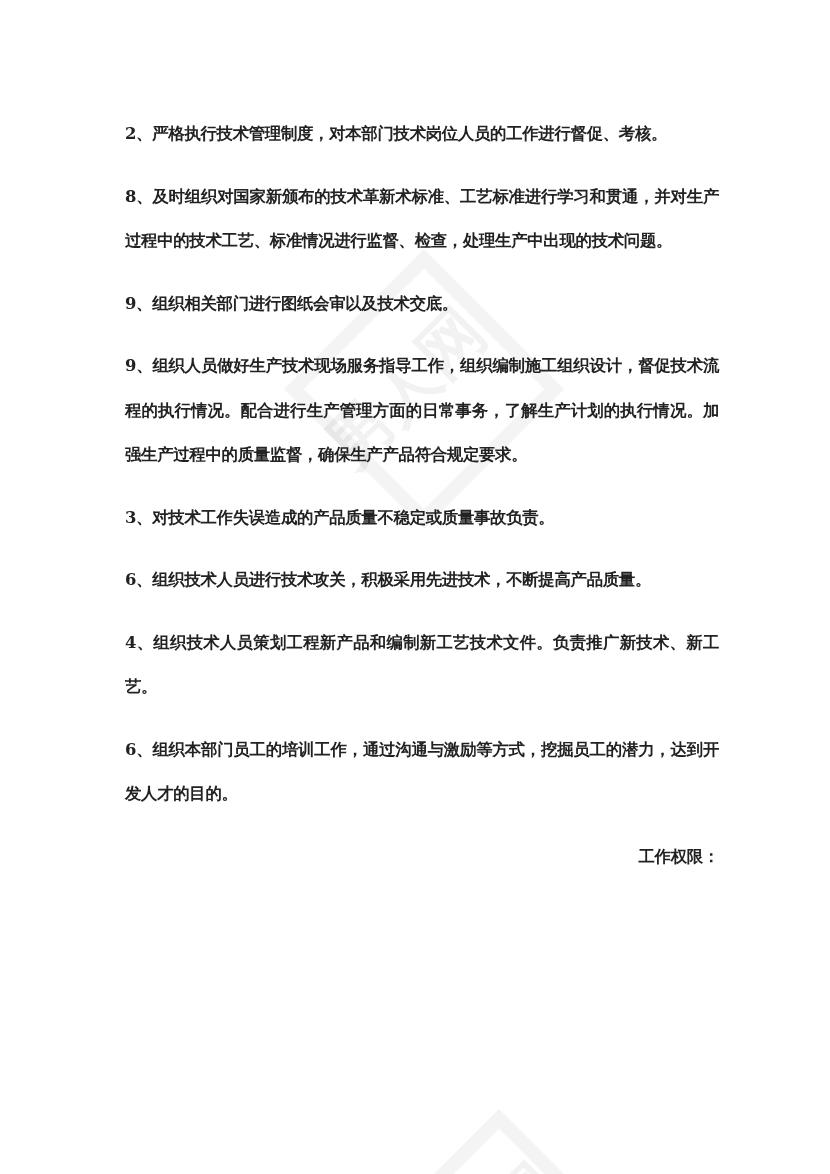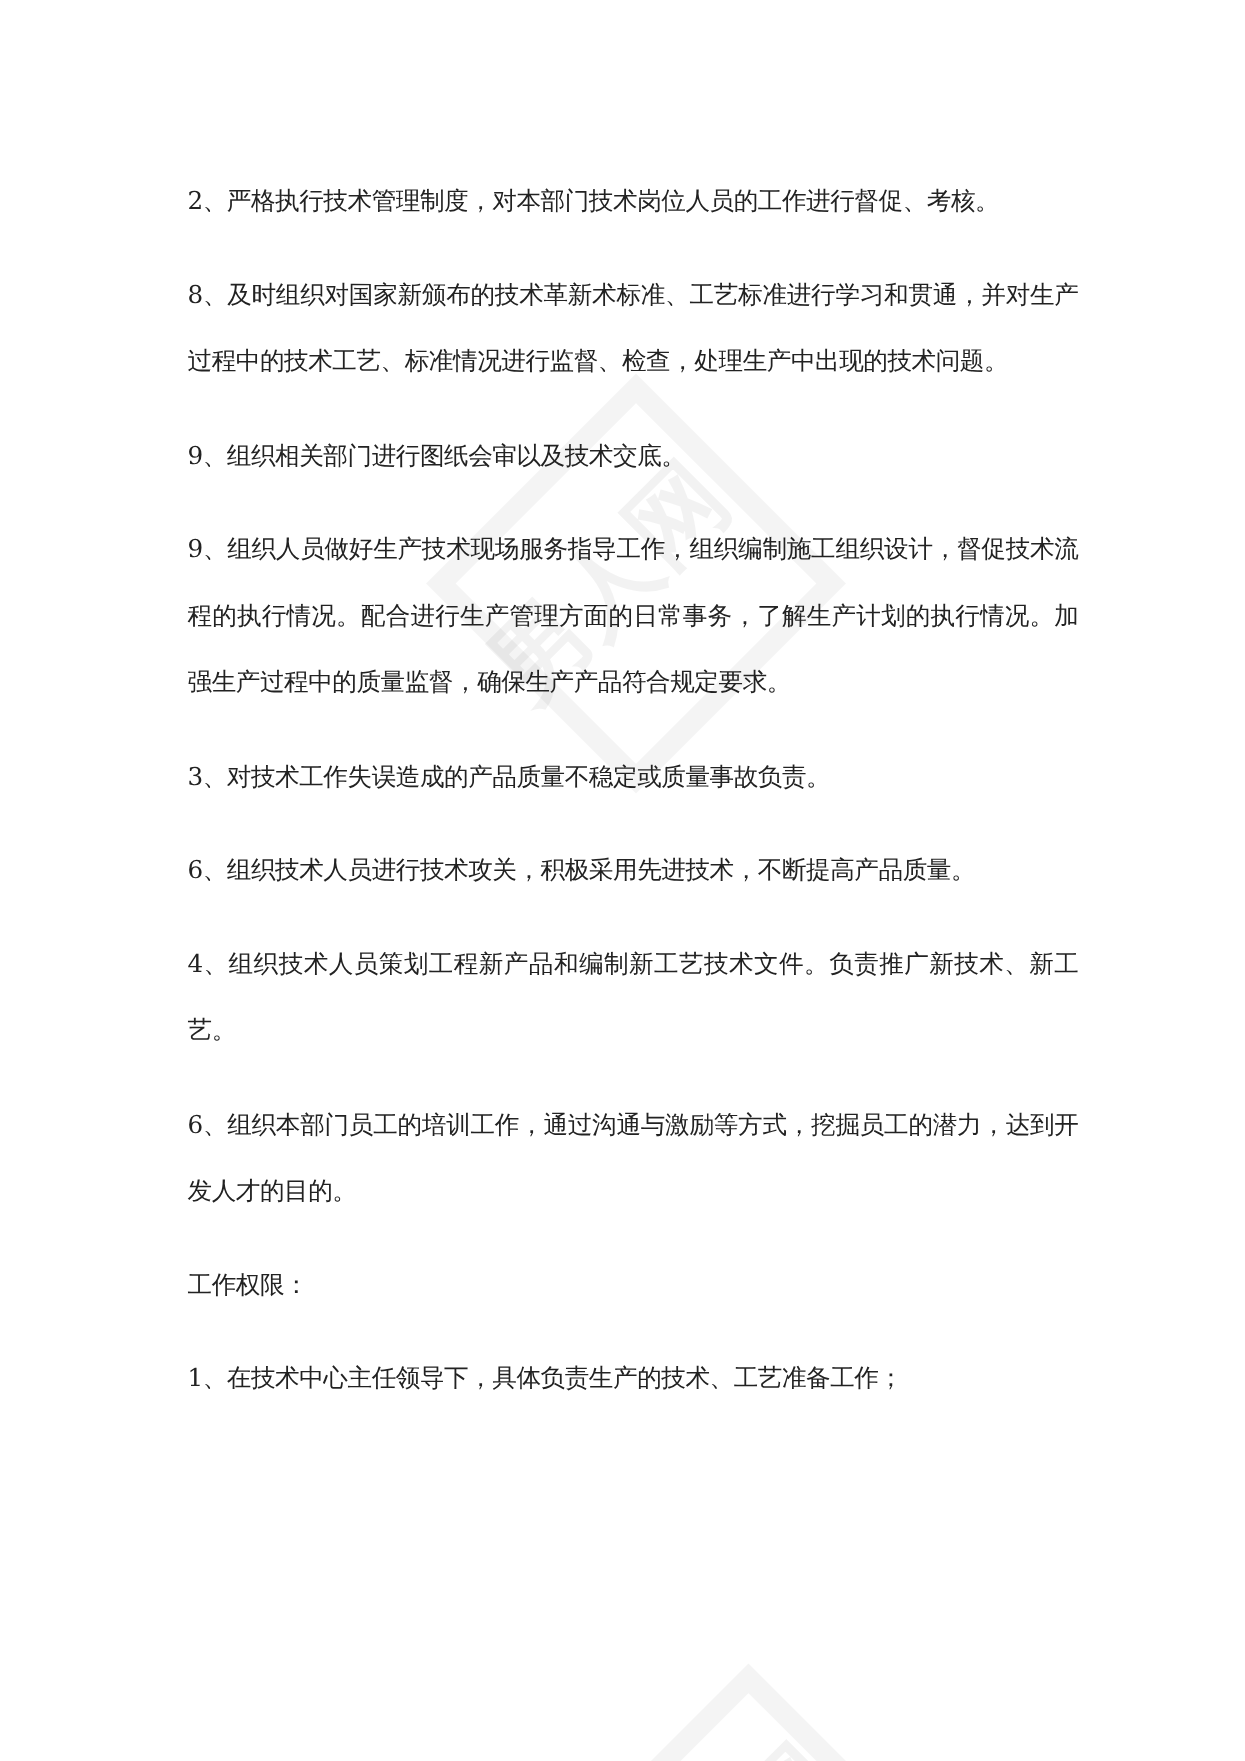--- a/index.html
+++ b/index.html
@@ -1,21 +1,21 @@
 <!DOCTYPE html>
 <html><head>
 <meta charset="utf-8">
 <style>
   html, body { margin: 0; padding: 0; background: #ffffff; }
   body { width: 830px; height: 1174px; position: relative; overflow: hidden;
          font-family: "DejaVu Serif", "Liberation Serif", serif; color: #222222; }
   .page { position: absolute; left: 0; top: 0; width: 830px; height: 1174px; background: #fff; }
   .content { position: absolute; left: 125px; top: 112px; width: 594px; font-size: 16.4px; }
-  .para { line-height: 44.5px; margin: 0 0 18px 0; text-align: justify; letter-spacing: -0.3px; }
-  .heading { font-weight: normal; line-height: 44.5px; margin: 0 0 18px 0; letter-spacing: -0.3px; }
+  .para { line-height: 44.5px; margin: 0 0 18px 0; text-align: justify; letter-spacing: -0.3px; font-weight: bold; }
+  .heading { font-weight: bold; line-height: 44.5px; margin: 0 0 18px 0; letter-spacing: -0.3px; text-align: right; }
   .watermark { position: absolute; pointer-events: none; }
   .wm-diamond { position: absolute; border: 14px solid rgba(0,0,0,0.045); transform: rotate(45deg); }
   .wm-text { position: absolute; font-size: 64px; font-weight: bold; color: rgba(0,0,0,0.05);
              transform: rotate(-45deg); white-space: nowrap; font-family: "DejaVu Sans", sans-serif; }
 </style>
 </head>
 <body>
 
 <div class="page">
 
@@ -32,16 +32,15 @@
   <div class="content">
     <p class="para">2、严格执行技术管理制度，对本部门技术岗位人员的工作进行督促、考核。</p>
     <p class="para">8、及时组织对国家新颁布的技术革新术标准、工艺标准进行学习和贯通，并对生产过程中的技术工艺、标准情况进行监督、检查，处理生产中出现的技术问题。</p>
     <p class="para">9、组织相关部门进行图纸会审以及技术交底。</p>
     <p class="para">9、组织人员做好生产技术现场服务指导工作，组织编制施工组织设计，督促技术流程的执行情况。配合进行生产管理方面的日常事务，了解生产计划的执行情况。加强生产过程中的质量监督，确保生产产品符合规定要求。</p>
     <p class="para">3、对技术工作失误造成的产品质量不稳定或质量事故负责。</p>
     <p class="para">6、组织技术人员进行技术攻关，积极采用先进技术，不断提高产品质量。</p>
     <p class="para">4、组织技术人员策划工程新产品和编制新工艺技术文件。负责推广新技术、新工艺。</p>
     <p class="para">6、组织本部门员工的培训工作，通过沟通与激励等方式，挖掘员工的潜力，达到开发人才的目的。</p>
     <p class="heading">工作权限：</p>
-    <p class="para">1、在技术中心主任领导下，具体负责生产的技术、工艺准备工作；</p>
   </div>
 
 </div>
 
 </body></html>

